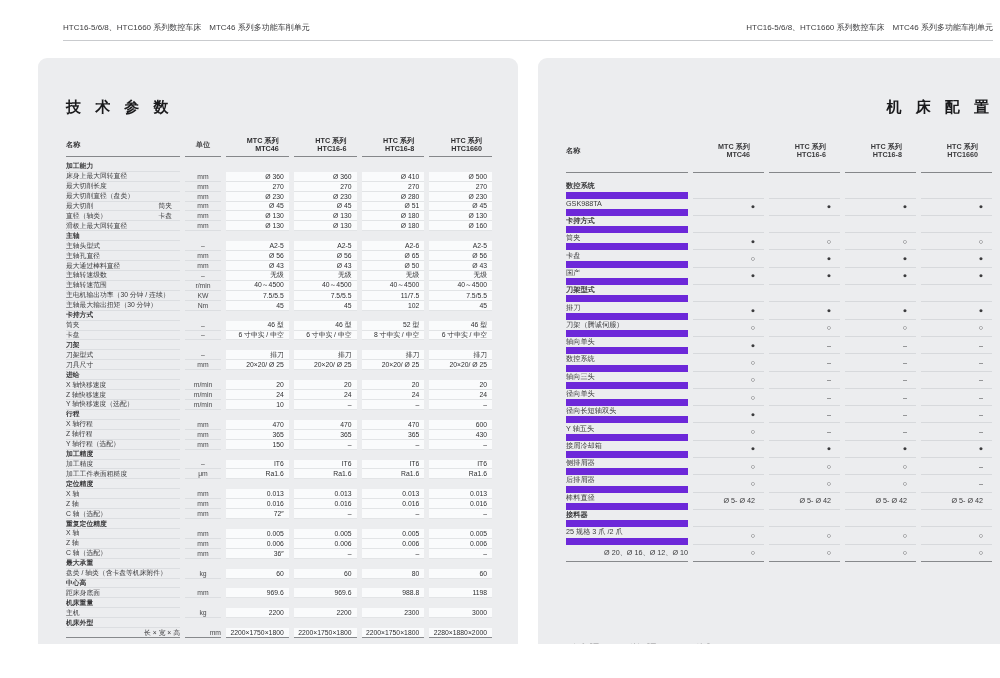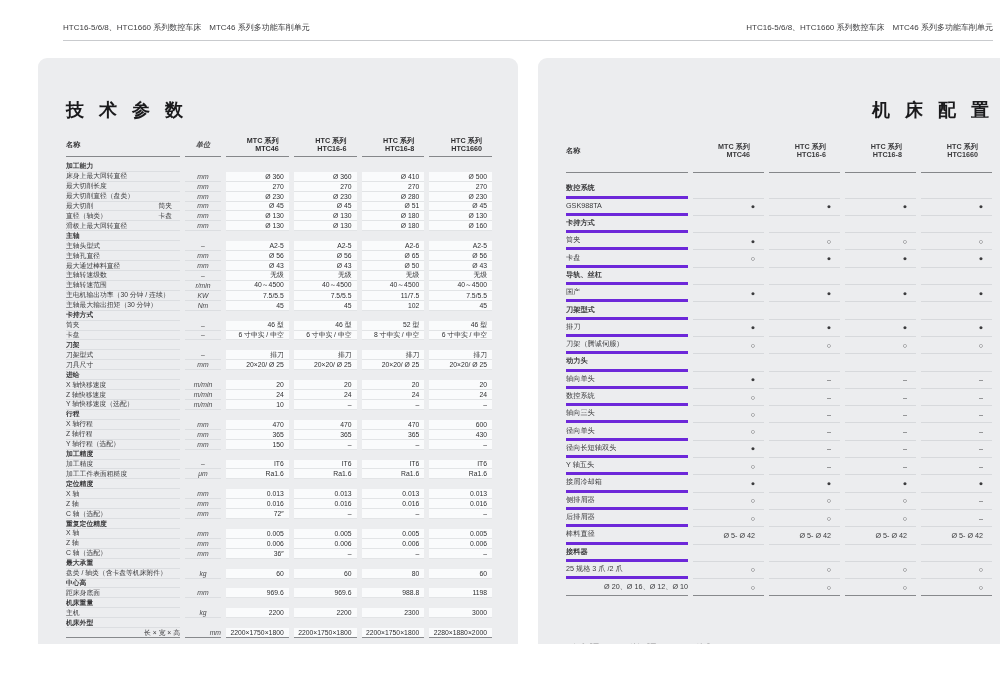--- a/index.html
+++ b/index.html
@@ -5,48 +5,48 @@
   html,body{margin:0;padding:0;background:#ffffff;}
   body{font-family:"Liberation Sans","DejaVu Sans",sans-serif;color:#333;}
   #stage{position:relative;width:1000px;height:644px;background:#ffffff;overflow:hidden;margin-left:28px;}
   .tophead{position:absolute;top:22px;left:35px;right:35px;height:18px;
     border-bottom:1px solid #c9cbce;font-size:8px;color:#3c3c3e;}
   .tophead .lh{float:left;}
   .tophead .rh{float:right;}
   .page{position:absolute;top:58px;width:480px;height:614px;background:#ecedef;border-radius:9px;}
   .lpage{left:10px;}
   .rpage{left:510px;}
-  .ptitle{position:absolute;top:40px;font-size:18px;font-weight:600;letter-spacing:5px;color:#1a1a1c;}
+  .ptitle{position:absolute;top:40px;font-size:15px;font-weight:600;letter-spacing:5px;color:#1a1a1c;}
   .lpage .ptitle{left:28px;}
   .rpage .ptitle{right:24px;}
   .spec{position:absolute;top:82px;left:28px;right:26px;}
   .trow{display:flex;align-items:center;}
   
   .thead{height:22px;align-items:flex-end;padding-bottom:2px;font-weight:bold;}
   .thead .cell{border-bottom:none !important;background:transparent !important;}
   .thead-border .cell{border-bottom:1px solid #85878a !important;background:transparent !important;height:0;}
   .mhead{line-height:1.15;text-align:right;padding-right:5px;}
   
   .lt .trow{height:9.93px;font-size:6.8px;}
   .lt .thead{font-size:7.2px;}
   .cell{box-sizing:border-box;height:100%;display:flex;align-items:center;}
   .c-label{flex:0 0 114px;border-bottom:1px solid #dcdee1;color:#3a3a3c;}
   .c-label .main{white-space:nowrap;overflow:hidden;}
   .c-label .sub{margin-left:auto;padding-right:8px;}
-  .c-unit{flex:0 0 36px;margin-left:5px;border-bottom:1px solid #dcdee1;justify-content:center;color:#4a4a4c;font-style:italic;}
+  .c-unit{flex:0 0 36px;margin-left:5px;border-bottom:1px solid #dcdee1;justify-content:center;color:#4a4a4c;}
   .c-val{flex:1;margin-left:5px;background:#fafbfc;border-bottom:1px solid #e2e4e6;
     justify-content:flex-end;padding-right:5px;color:#2e2e30;white-space:nowrap;}
   .lt .sec{font-weight:bold;color:#1f1f21;}
   .lt .sec .c-val{background:transparent;border-bottom-color:transparent;}
   .lt .sec .c-unit{border-bottom-color:transparent;}
   .lastrow .c-label,.lastrow .c-unit,.lastrow .c-val{border-bottom:1px solid #87898c !important;justify-content:flex-end;}
   
   .rt .trow{height:17.3px;font-size:7.2px;}
   .rt .thead{font-size:7.2px;height:22px;}
-  .rt .c-label{flex:0 0 122px;border-bottom:3px solid #6d28d9;}
+  .rt .c-label{flex:0 0 122px;border-bottom:7px solid #6d28d9;}
   .rt .c-val{flex:1;margin-left:5px;background:transparent;border-bottom:1px solid #d7d9dc;
     padding-right:9px;color:#3a3a3c;}
   .rt .sec{font-weight:bold;color:#1f1f21;}
   .legend{position:absolute;left:31px;top:585px;font-size:6.6px;color:#333;}
   .legend .li{display:inline-block;margin-right:27px;}
 </style>
 </head>
 <body>
 
 <div id="stage">
@@ -654,29 +654,20 @@
         </div>
         <div class="trow">
           <div class="cell c-label">
             <div class="main">卡盘</div>
           </div>
           <div class="cell c-val">○</div>
           <div class="cell c-val">●</div>
           <div class="cell c-val">●</div>
           <div class="cell c-val">●</div>
         </div>
-        <div class="trow sec">
-          <div class="cell c-label">
-            <div class="main">导轨、丝杠</div>
-          </div>
-          <div class="cell c-val"></div>
-          <div class="cell c-val"></div>
-          <div class="cell c-val"></div>
-          <div class="cell c-val"></div>
-        </div>
         <div class="trow">
           <div class="cell c-label">
             <div class="main">国产</div>
           </div>
           <div class="cell c-val">●</div>
           <div class="cell c-val">●</div>
           <div class="cell c-val">●</div>
           <div class="cell c-val">●</div>
         </div>
         <div class="trow sec">
@@ -698,29 +689,20 @@
           <div class="cell c-val">●</div>
         </div>
         <div class="trow">
           <div class="cell c-label">
             <div class="main">刀架（腾诚伺服）</div>
           </div>
           <div class="cell c-val">○</div>
           <div class="cell c-val">○</div>
           <div class="cell c-val">○</div>
           <div class="cell c-val">○</div>
-        </div>
-        <div class="trow sec">
-          <div class="cell c-label">
-            <div class="main">动力头</div>
-          </div>
-          <div class="cell c-val"></div>
-          <div class="cell c-val"></div>
-          <div class="cell c-val"></div>
-          <div class="cell c-val"></div>
         </div>
         <div class="trow">
           <div class="cell c-label">
             <div class="main">轴向单头</div>
           </div>
           <div class="cell c-val">●</div>
           <div class="cell c-val">–</div>
           <div class="cell c-val">–</div>
           <div class="cell c-val">–</div>
         </div>

